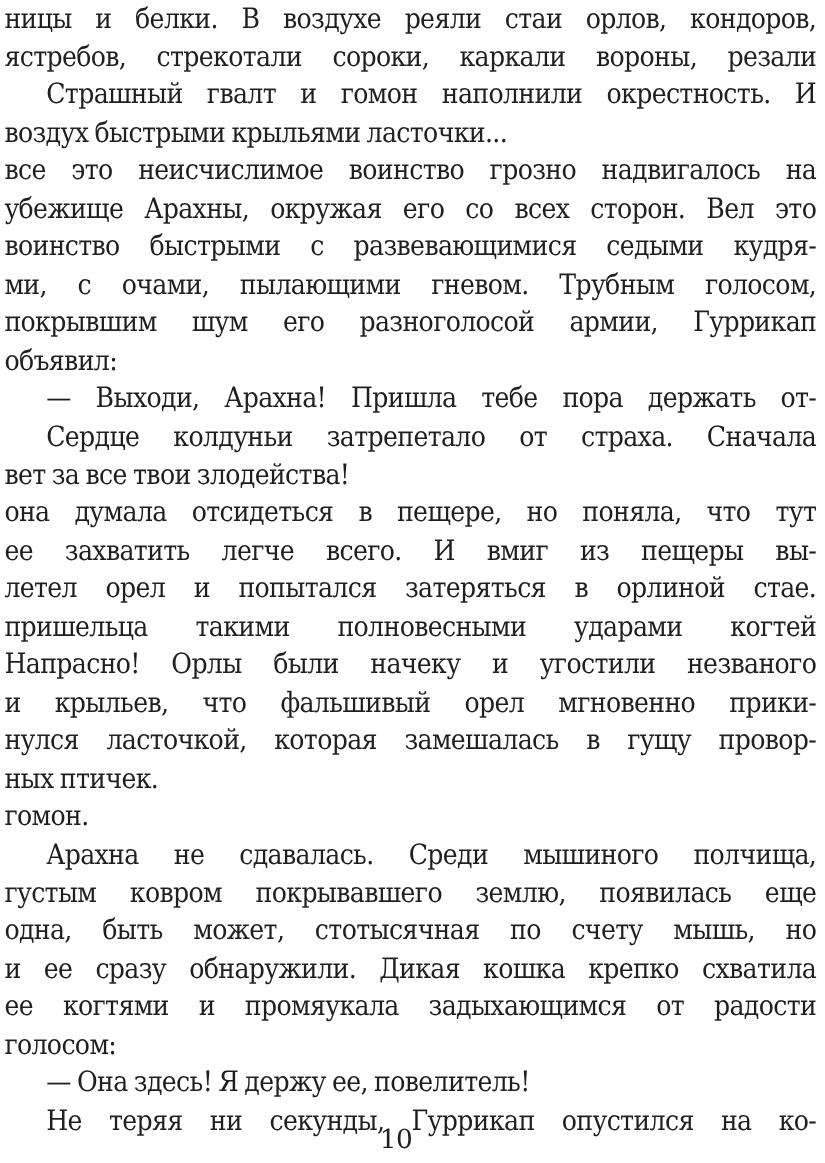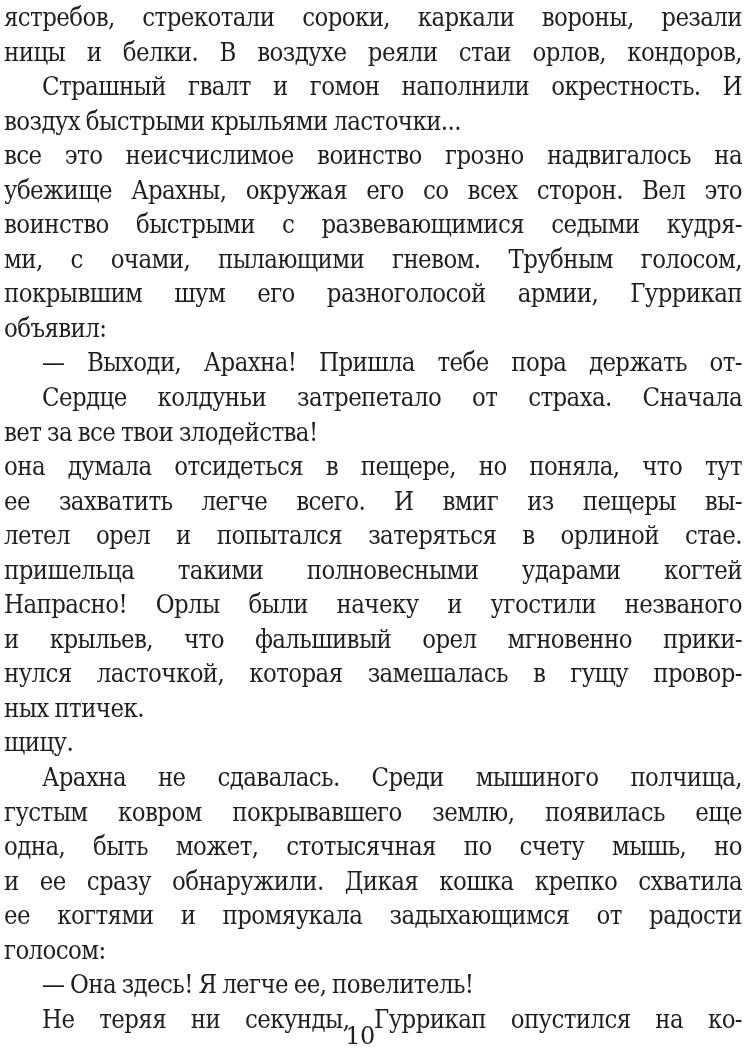--- a/index.html
+++ b/index.html
@@ -57,46 +57,46 @@
     font-size: 24px;
     color: #1f1f1f;
     letter-spacing: -0.5px;
   }
 </style>
 </head>
 <body>
 
 <div class="page">
   <div class="text-block">
+    <div class="line">ницы и белки. В воздухе реяли стаи орлов, кондоров,</div>
     <div class="line">ястребов, стрекотали сороки, каркали вороны, резали</div>
-    <div class="line">ницы и белки. В воздухе реяли стаи орлов, кондоров,</div>
     <div class="line indent">Страшный гвалт и гомон наполнили окрестность. И</div>
     <div class="line last">воздух быстрыми крыльями ласточки...</div>
     <div class="line">все это неисчислимое воинство грозно надвигалось на</div>
     <div class="line">убежище Арахны, окружая его со всех сторон. Вел это</div>
     <div class="line">воинство быстрыми с развевающимися седыми кудря-</div>
     <div class="line">ми, с очами, пылающими гневом. Трубным голосом,</div>
     <div class="line">покрывшим шум его разноголосой армии, Гуррикап</div>
     <div class="line last">объявил:</div>
     <div class="line indent">— Выходи, Арахна! Пришла тебе пора держать от-</div>
     <div class="line indent">Сердце колдуньи затрепетало от страха. Сначала</div>
     <div class="line last">вет за все твои злодейства!</div>
     <div class="line">она думала отсидеться в пещере, но поняла, что тут</div>
     <div class="line">ее захватить легче всего. И вмиг из пещеры вы-</div>
     <div class="line">летел орел и попытался затеряться в орлиной стае.</div>
     <div class="line">пришельца такими полновесными ударами когтей</div>
     <div class="line">Напрасно! Орлы были начеку и угостили незваного</div>
     <div class="line">и крыльев, что фальшивый орел мгновенно прики-</div>
     <div class="line">нулся ласточкой, которая замешалась в гущу провор-</div>
     <div class="line last">ных птичек.</div>
-    <div class="line last">щицу.</div>
+    <div class="line last">гомон.</div>
     <div class="line indent">Арахна не сдавалась. Среди мышиного полчища,</div>
     <div class="line">густым ковром покрывавшего землю, появилась еще</div>
     <div class="line">одна, быть может, стотысячная по счету мышь, но</div>
     <div class="line">и ее сразу обнаружили. Дикая кошка крепко схватила</div>
     <div class="line">ее когтями и промяукала задыхающимся от радости</div>
     <div class="line last">голосом:</div>
-    <div class="line indent last">— Она здесь! Я легче ее, повелитель!</div>
+    <div class="line indent last">— Она здесь! Я держу ее, повелитель!</div>
     <div class="line indent">Не теряя ни секунды, Гуррикап опустился на ко-</div>
 
   </div>
   <div class="page-number">10</div>
 </div>
 
 </body></html>

